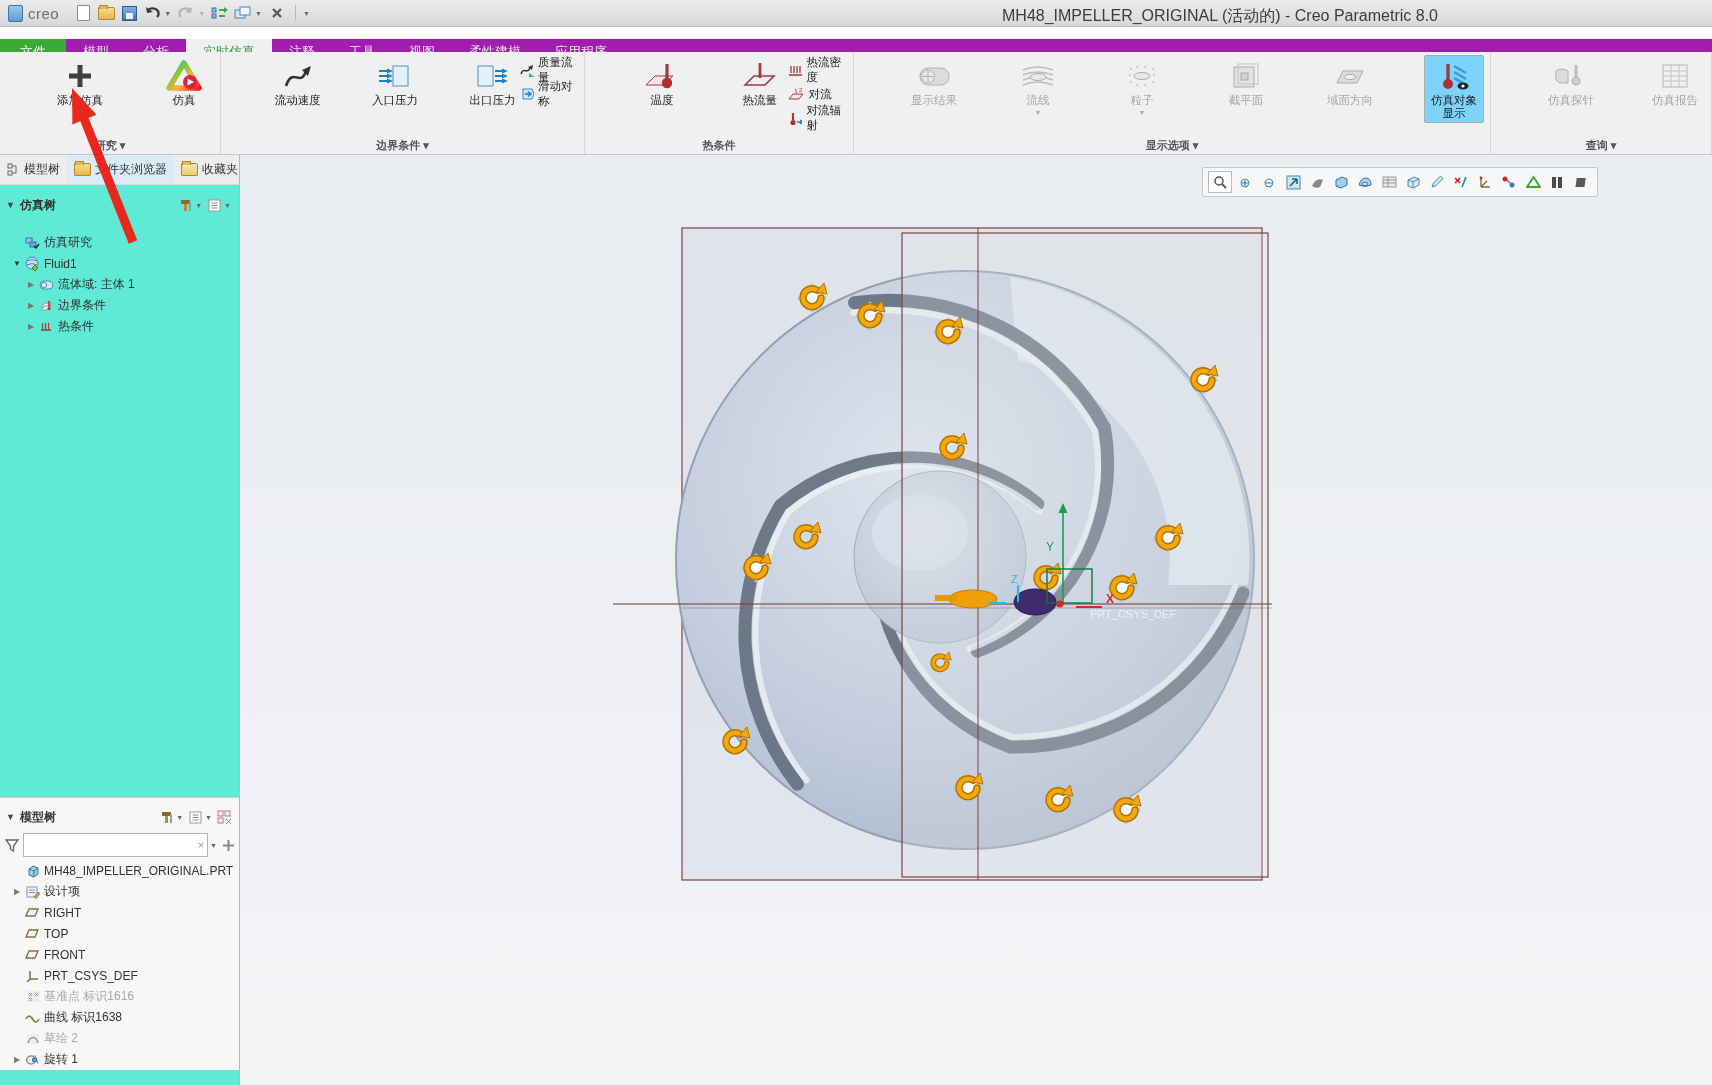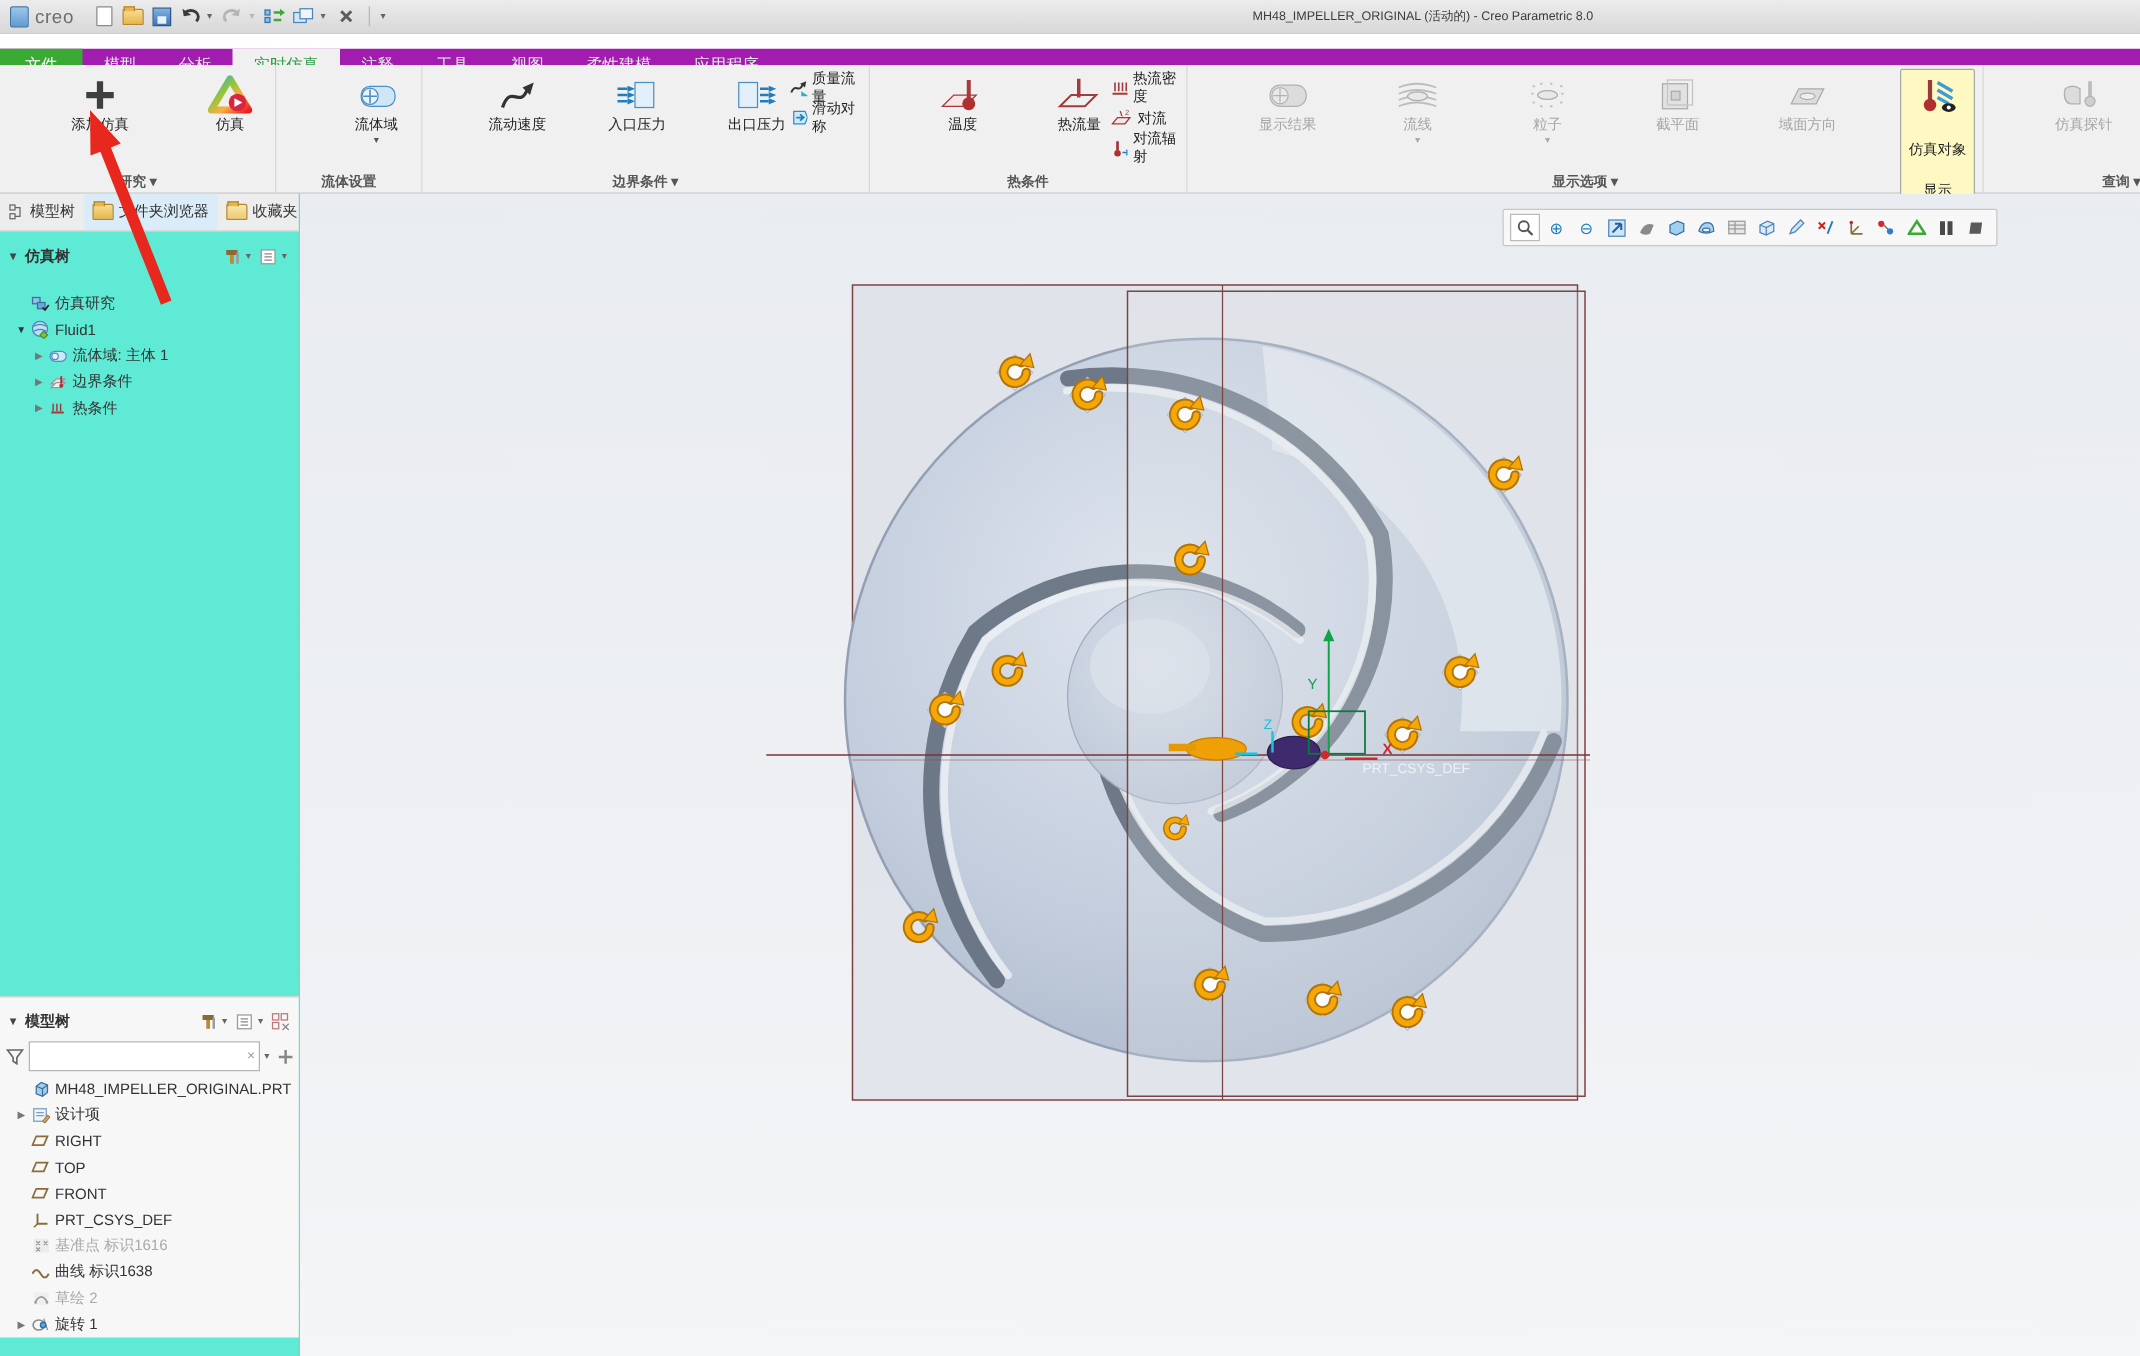--- a/index.html
+++ b/index.html
@@ -7,40 +7,40 @@
   
   .titlebar{position:absolute;left:0;top:0;width:100%;height:27px;background:linear-gradient(#ececec,#d8d8d8);border-bottom:1px solid #bfbfbf;display:flex;align-items:center;padding-left:8px;box-sizing:border-box;}
   .logo{display:flex;align-items:center;gap:5px;margin-right:14px;}
   .logo-cube{width:13px;height:15px;background:linear-gradient(#9fc6e8,#5f9bd0);border:1px solid #3a74a8;border-radius:2px;}
   .logo-text{font-size:15px;color:#6d6d6d;letter-spacing:.5px;}
   .qbar{display:flex;align-items:center;gap:3px;}
   .qbtn{width:20px;height:20px;display:flex;align-items:center;justify-content:center;border-radius:2px;}
   .qdrop{font-size:7px;color:#666;margin:0 2px 0 -1px;}
   .qdrop.dis{color:#b5b5b5;}
   .qsep{width:1px;height:16px;background:#b9b9b9;margin:0 5px;}
-  .tb-title{position:absolute;left:1002px;top:6px;font-size:10px;color:#3c3c3c;white-space:nowrap;}
+  .tb-title{position:absolute;left:1002px;top:6px;font-size:16px;color:#3c3c3c;white-space:nowrap;}
   
   .i-page{width:11px;height:14px;background:#fff;border:1px solid #8a8a8a;border-radius:1px;}
   .i-folder{width:15px;height:11px;background:linear-gradient(#f7dc90,#e8b64c);border:1px solid #b8862e;border-radius:1px 2px 1px 1px;position:relative;}
   .i-folder:before{content:"";position:absolute;left:0;top:-3px;width:7px;height:3px;background:#e8b64c;border:1px solid #b8862e;border-bottom:none;}
   .i-save{width:13px;height:13px;background:linear-gradient(#7fb2e0,#3f76b4);border:1px solid #2c5a8e;position:relative;}
   .i-save:before{content:"";position:absolute;left:3px;top:6px;width:7px;height:6px;background:#e9f1f9;}
   
   .menubar{position:absolute;left:0;top:39px;width:100%;height:25px;background:#a21caf;display:flex;align-items:stretch;}
   .mtab{padding:0 17px;display:flex;align-items:center;color:#e8e8e8;font-size:13px;cursor:default;}
   .mtab.file{background:#3aaa35;color:#fff;padding:0 20px;}
   .mtab.active{background:#f0f0f0;color:#2f9e44;}
   
   .ribbon{position:absolute;left:0;top:52px;width:100%;height:103px;background:#f0f0f0;border-bottom:1px solid #c6c6c6;display:flex;box-sizing:border-box;}
   .rgroup{position:relative;border-right:1px solid #d8d8d8;padding:3px 6px 17px 6px;display:flex;align-items:flex-start;}
   .rgroup-label{position:absolute;bottom:1px;left:0;width:100%;text-align:center;font-size:11px;color:#565656;white-space:nowrap;font-weight:bold;}
   .rbtn{display:flex;flex-direction:column;align-items:center;justify-content:flex-start;width:56px;padding:2px 1px;font-size:11.5px;color:#222;line-height:1.15;text-align:left;border:1px solid transparent;border-radius:2px;margin-left:44px;}
   .rbtn .ric{height:36px;display:flex;align-items:center;justify-content:center;}
   .rbtn .rdrop{font-size:7px;color:#555;margin-top:2px;}
-  .rbtn.pressed{background:#fef9c3;border-color:#a9a9a9;gap:20px;}
+  .rbtn.pressed{background:#7dd3fc;border-color:#a9a9a9;}
   .rbtn.disabled{color:#a5a5a5;}
   .rsmallcol{display:flex;flex-direction:column;justify-content:flex-start;gap:2px;padding-top:4px;}
   .rsmall{display:flex;align-items:center;gap:4px;font-size:11.5px;color:#222;height:22px;}
   .ribbon svg{display:block;}
   
   .leftpanel{position:absolute;left:0;top:155px;width:240px;bottom:0;background:#5eead4;border-right:1px solid #b9b9b9;box-sizing:border-box;}
   .ptabs{height:29px;display:flex;align-items:stretch;background:#ededed;border-bottom:1px solid #d9d9d9;font-size:12px;}
   .ptab{display:flex;align-items:center;gap:4px;padding:0 7px;color:#333;white-space:nowrap;}
   .ptab.hl{background:#d9ecf8;}
   .sec-header{display:flex;align-items:center;height:26px;padding:0 6px;font-weight:bold;color:#333;}
@@ -161,34 +161,20 @@
           <path d="M18 3 L33 28 L3 28 Z" fill="none" stroke="url(#trig)" stroke-width="5.5" stroke-linejoin="round"></path>
           <circle cx="24" cy="22" r="7" fill="#d7263d"></circle>
             <path d="M21.5 18.5 L28 22 L21.5 25.5 Z" fill="#fff"></path>
         </svg>
       </div>
       <span>仿真</span>
     </div>
     <div class="rgroup-label">研究 ▾</div>
   </div>
 
-  <div class="rgroup">
-    <div class="rbtn">
-      <div class="ric">
-        <svg width="36" height="30">
-          <rect x="6" y="8" rx="7" ry="7" width="27" height="16" fill="#cfe6f7" stroke="#4a90c4"></rect>
-          <circle cx="13" cy="16" r="6.5" fill="#e8f3fb" stroke="#4a90c4"></circle>
-          <path d="M13 10.5 v11 M7.5 16 h11" stroke="#4a90c4" stroke-width="1.3"></path>
-        </svg>
-      </div>
-      <span>流体域</span>
-      <span class="rdrop">▼</span>
-    </div>
-    <div class="rgroup-label">流体设置</div>
-  </div>
 
   <div class="rgroup">
     <div class="rbtn">
       <div class="ric">
           <svg width="34" height="30">
         <path d="M5 25 C12 5, 19 27, 25 10" fill="none" stroke="#333" stroke-width="2.6"></path>
         <path d="M21 9 l9 -4 -3 10 z" fill="#333"></path>
           </svg>
         </div>
       <span>流动速度</span>

